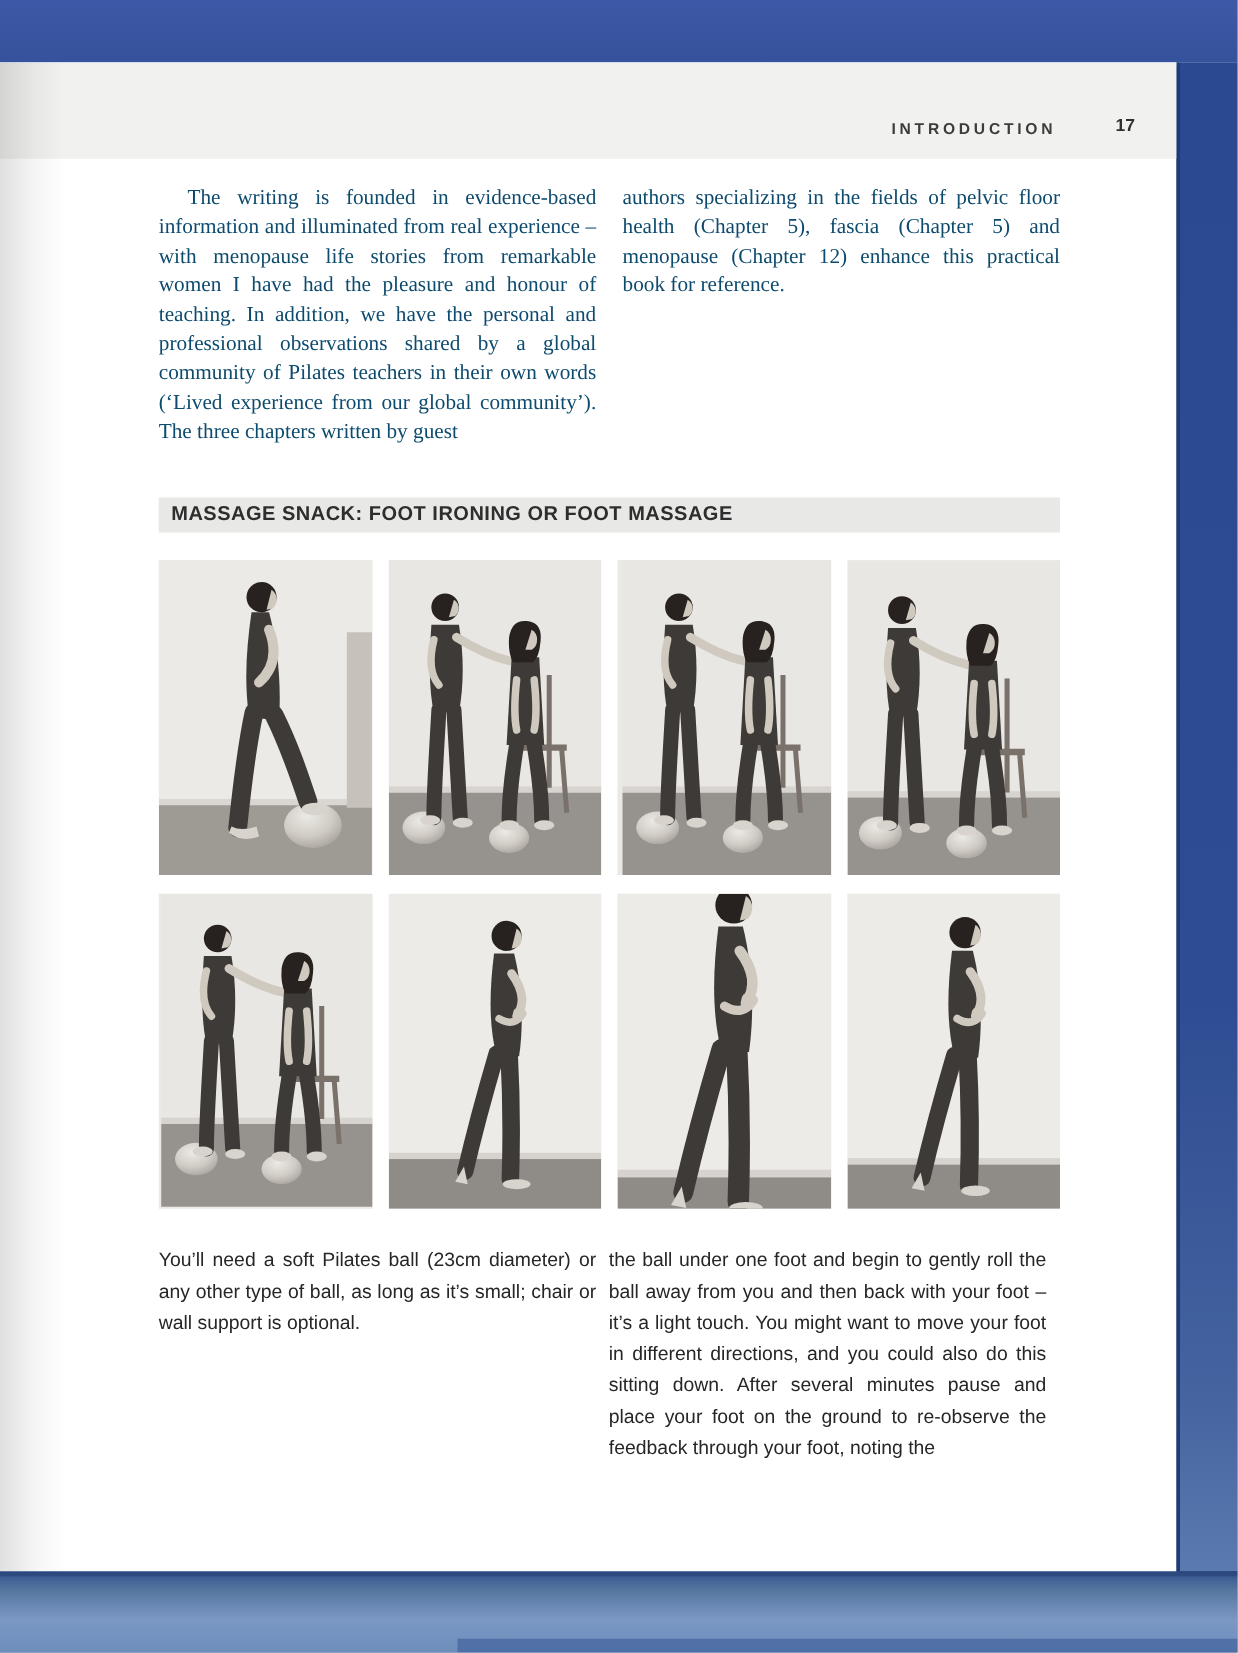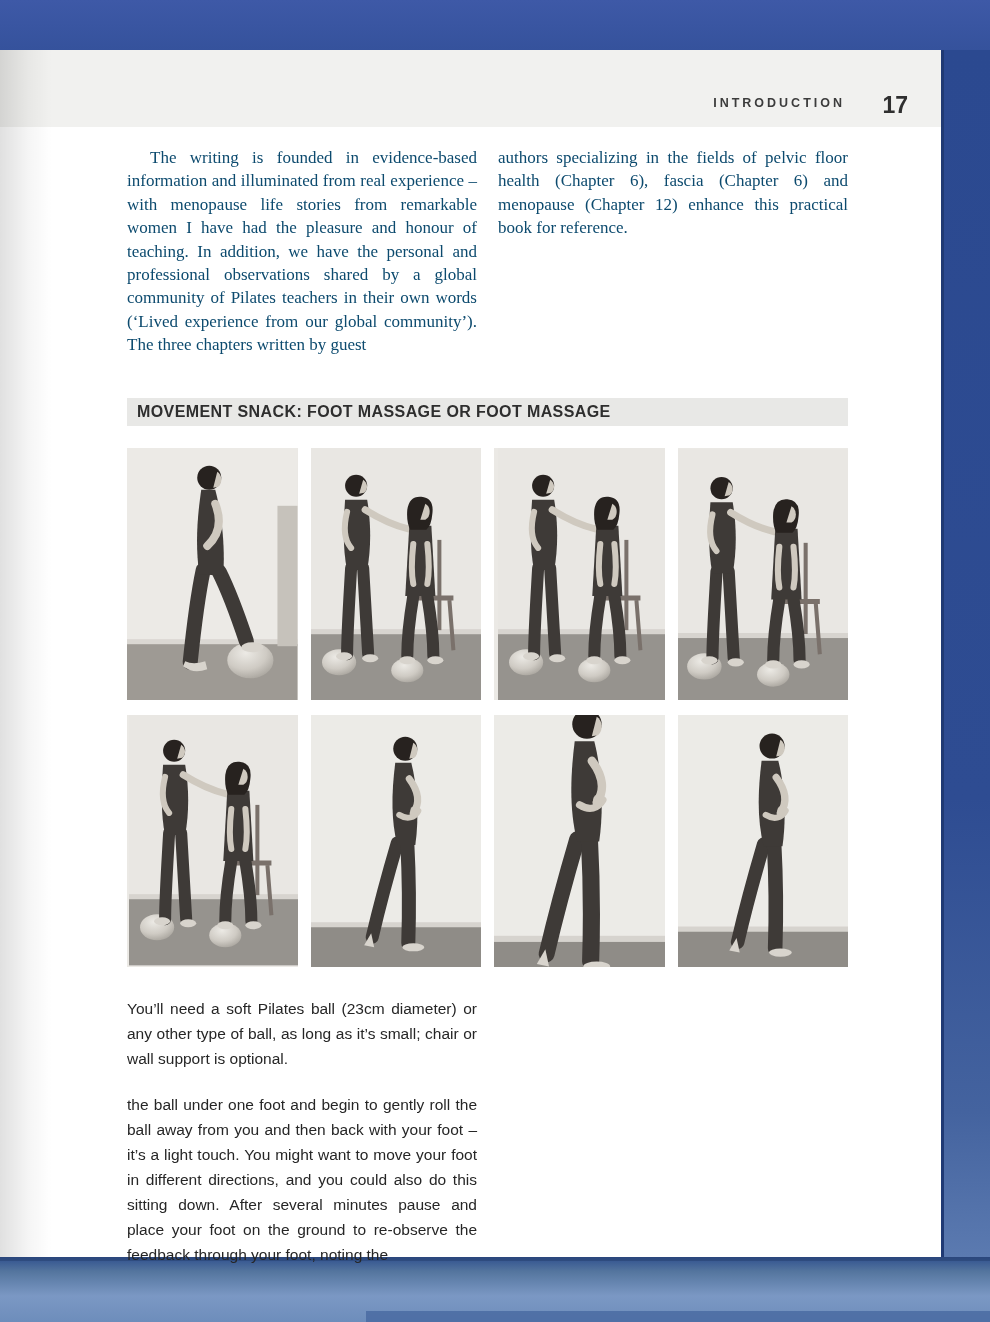--- a/index.html
+++ b/index.html
@@ -43,21 +43,21 @@
   .page-head{
     position:absolute;left:0;top:0;width:100%;height:77px;background:#f1f1ef;
   }
   .running-head{
     position:absolute;top:46px;right:96px;
     font-family:"Liberation Sans", sans-serif;font-size:12.5px;font-weight:600;
     letter-spacing:3px;color:#3c3c3c;
   }
   .page-number{
     position:absolute;top:42px;right:33px;
-    font-family:"Liberation Sans", sans-serif;font-size:23px;font-weight:600;color:#2f2f2f;
+    font-family:"Liberation Sans", sans-serif;font-size:14px;font-weight:600;color:#2f2f2f;
   }
   
   .intro-cols{
     position:absolute;left:127px;top:96px;width:721px;
     display:flex;gap:21px;
   }
   .intro-cols .col{width:350px;
     font:17px/23.4px "Liberation Serif", serif;color:#0c4a6e;
     text-align:justify;
   }
@@ -78,21 +78,21 @@
     position:absolute;left:127px;top:398px;width:721px;
     display:grid;grid-template-columns:repeat(4,1fr);gap:15px 13px;
   }
   .photo{
     position:relative;height:252px;background:#ebe9e5;overflow:hidden;
   }
   .photo svg{position:absolute;left:0;top:0;width:100%;height:100%;display:block;}
   
   .instructions{
     position:absolute;left:127px;top:946px;width:721px;
-    display:flex;gap:21px;flex-direction:column;
+    display:flex;gap:10px;
   }
   .instructions .col{width:350px;
     font:15.5px/25px "Liberation Sans", sans-serif;color:#262626;
     text-align:justify;
   }
   .instructions p{margin:0;}
   .instructions p + p{margin-top:24px;}
   .defs-holder{position:absolute;width:0;height:0;overflow:hidden;}
 </style>
 </head>
@@ -180,26 +180,26 @@
   <div class="page-head">
     <span class="running-head">INTRODUCTION</span>
     <span class="page-number">17</span>
   </div>
 
   <div class="intro-cols">
     <div class="col">
       <p class="indent">The writing is founded in evidence-based information and illuminated from real experience – with menopause life stories from remarkable women I have had the pleasure and honour of teaching. In addition, we have the personal and professional observations shared by a global community of Pilates teachers in their own words (‘Lived experience from our global community’). The three chapters written by guest</p>
     </div>
     <div class="col">
-      <p>authors specializing in the fields of pelvic floor health (Chapter 6), fascia (Chapter 6) and menopause (Chapter 12) enhance this practical book for reference.</p>
+      <p>authors specializing in the fields of pelvic floor health (Chapter 5), fascia (Chapter 5) and menopause (Chapter 12) enhance this practical book for reference.</p>
     </div>
   </div>
 
   <div class="banner">
-    <span>MOVEMENT SNACK: FOOT MASSAGE OR FOOT MASSAGE</span>
+    <span>MASSAGE SNACK: FOOT IRONING OR FOOT MASSAGE</span>
   </div>
 
   <div class="photo-grid">
     <div class="photo" role="img" aria-label="Woman standing in profile resting one foot on a small Pilates ball">
       <svg viewBox="0 0 170 252" preserveAspectRatio="xMidYMid slice">
           <use href="#figA"></use>
         </svg>
     </div>
     <div class="photo" role="img" aria-label="Standing teacher supporting a seated woman who rolls a ball under her foot">
       <svg viewBox="0 0 170 252" preserveAspectRatio="xMidYMid slice">

